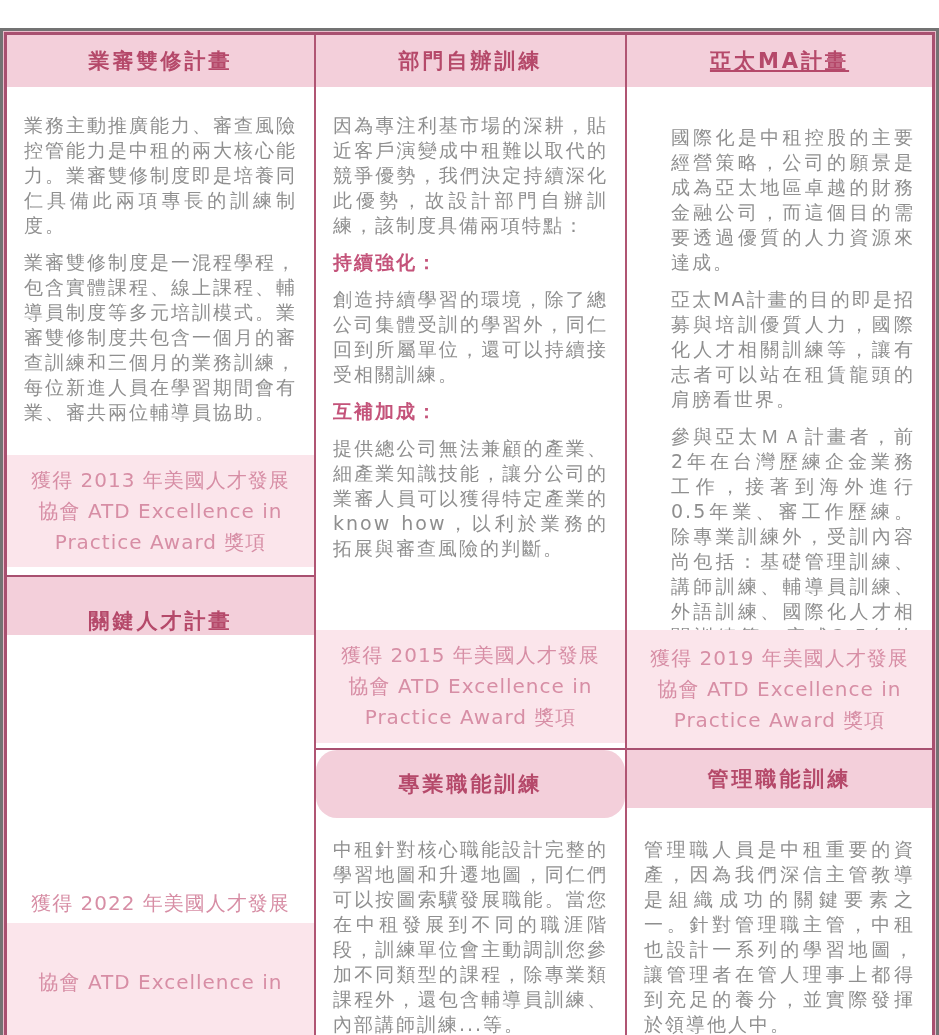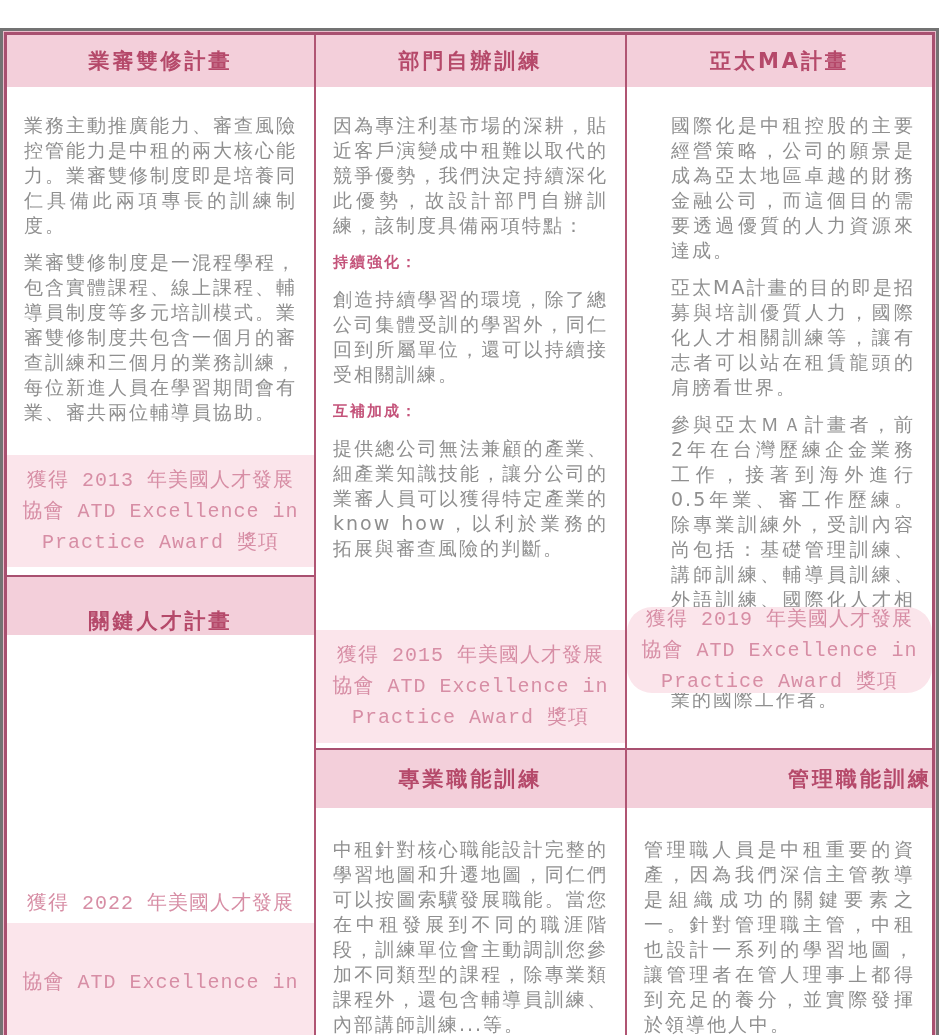--- a/index.html
+++ b/index.html
@@ -50,30 +50,29 @@
     position:absolute;left:0;right:0;
     padding:0 17px;
     color:var(--body-text);
     font-size:19px;line-height:25px;
     text-align:justify;letter-spacing:2px;
   }
   .body p{margin:12px 0 0 0;}
   .feature-label{
     margin:12px 0 0 0;
     color:var(--feature-label);
-    font-weight:bold;font-size:15px;letter-spacing:2px;
+    font-weight:bold;font-size:19px;letter-spacing:2px;
   }
   .feature-text{margin:1px 0 0 0;}
   .award{
     position:absolute;left:0;right:0;
     background:var(--award-bg);
     color:var(--award-text);
     font-size:20px;line-height:31px;letter-spacing:1px;
     display:flex;flex-direction:column;align-items:center;justify-content:center;
-    font-family:Liberation Mono, monospace;
   }
 </style>
 </head>
 <body>
 
 <div class="page">
   <div class="frame">
     <div class="cols">
 
       <div class="col col-1">
@@ -110,44 +109,44 @@
           <p class="feature-text">創造持續學習的環境，除了總公司集體受訓的學習外，同仁回到所屬單位，還可以持續接受相關訓練。</p>
           <p class="feature-label">互補加成：</p>
           <p class="feature-text">提供總公司無法兼顧的產業、細產業知識技能，讓分公司的業審人員可以獲得特定產業的 know how，以利於業務的拓展與審查風險的判斷。</p>
         </div>
         <div class="award" style="top:595px;height:113px;">
           <div>獲得 2015 年美國人才發展</div>
           <div>協會 ATD Excellence in</div>
           <div>Practice Award 獎項</div>
         </div>
         <div class="sec-line" style="top:713px;"></div>
-        <div class="hdr" style="top:715px;height:58px;">
+        <div class="hdr" style="top:715px;height:68px;border-radius:21px;">
           <span>專業職能訓練</span>
         </div>
         <div class="body" style="top:790px;">
           <p>中租針對核心職能設計完整的學習地圖和升遷地圖，同仁們可以按圖索驥發展職能。當您在中租發展到不同的職涯階段，訓練單位會主動調訓您參加不同類型的課程，除專業類課程外，還包含輔導員訓練、內部講師訓練...等。</p>
         </div>
       </div>
 
       <div class="col col-3">
-        <div class="hdr" style="top:0;">
+        <div class="hdr" style="top:0;text-decoration:underline;">
           <span>亞太MA計畫</span>
         </div>
-        <div class="body" style="top:66px;padding-left:44px;">
+        <div class="body" style="top:78px;padding-left:44px;">
           <p>國際化是中租控股的主要經營策略，公司的願景是成為亞太地區卓越的財務金融公司，而這個目的需要透過優質的人力資源來達成。</p>
           <p>亞太MA計畫的目的即是招募與培訓優質人力，國際化人才相關訓練等，讓有志者可以站在租賃龍頭的肩膀看世界。</p>
           <p>參與亞太ＭＡ計畫者，前2年在台灣歷練企金業務工作，接著到海外進行0.5年業、審工作歷練。除專業訓練外，受訓內容尚包括：基礎管理訓練、講師訓練、輔導員訓練、外語訓練、國際化人才相關訓練等，完成2.5年的訓練後，合格者即正式派駐海外單位服務，成為專業的國際工作者。</p>
         </div>
-        <div class="award" style="top:572px;height:86px;border-radius:25px;">
+        <div class="award" style="top:595px;height:118px;">
           <div>獲得 2019 年美國人才發展</div>
           <div>協會 ATD Excellence in</div>
           <div>Practice Award 獎項</div>
         </div>
         <div class="sec-line" style="top:713px;"></div>
-        <div class="hdr" style="top:715px;height:58px;justify-content:flex-end;">
+        <div class="hdr" style="top:715px;height:58px;">
           <span>管理職能訓練</span>
         </div>
         <div class="body" style="top:790px;">
           <p>管理職人員是中租重要的資產，因為我們深信主管教導是組織成功的關鍵要素之一。針對管理職主管，中租也設計一系列的學習地圖，讓管理者在管人理事上都得到充足的養分，並實際發揮於領導他人中。</p>
         </div>
       </div>
 
     </div>
   </div>
 </div>

